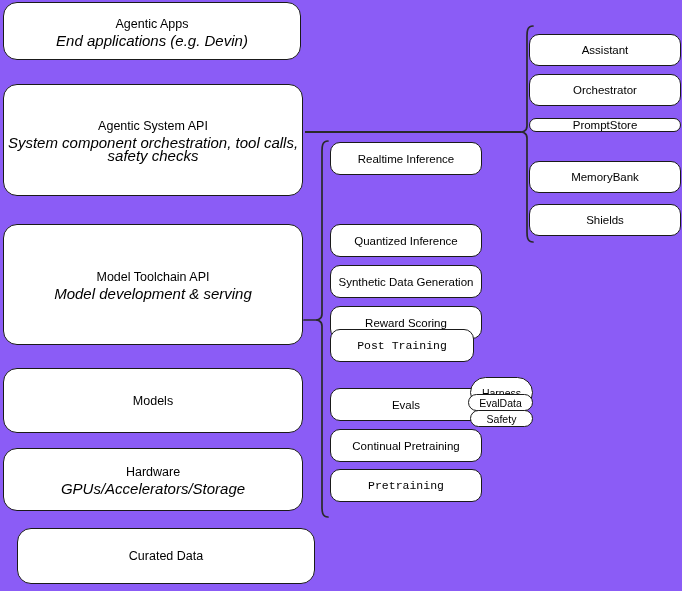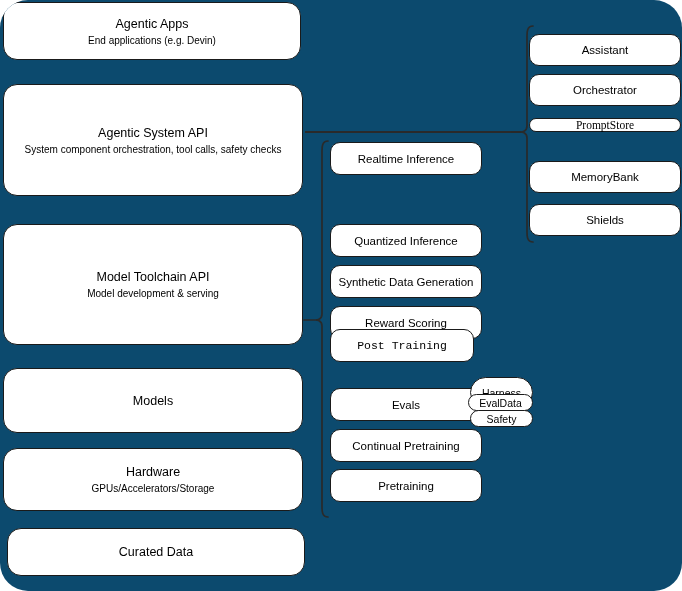--- a/index.html
+++ b/index.html
@@ -9,22 +9,21 @@
   }
   body {
     font-family: "Liberation Sans", sans-serif;
     color: #000000;
   }
   #canvas {
     position: relative;
     width: 682px;
     height: 591px;
     overflow: hidden;
-    background: #0c4a6e;
-    border-radius: 28px;
+    background: #8b5cf6;
   }
 
   
   .box {
     position: absolute;
     box-sizing: border-box;
     border: 1.6px solid #1a1a1a;
     background: #ffffff;
     display: flex;
     flex-direction: column;
@@ -35,24 +34,25 @@
   }
   .layer {
     border-radius: 14px;
   }
   .layer .title {
     font-size: 12.5px;
     line-height: 16px;
     color: #000;
   }
   .layer .sub {
-    font-size: 10px;
+    font-size: 15px;
     line-height: 13px;
     color: #000;
     margin-top: 2px;
+    font-style: italic;
   }
 
   
   .chip {
     position: absolute;
     box-sizing: border-box;
     border: 1.6px solid #1a1a1a;
     background: #ffffff;
     border-radius: 10px;
     display: flex;
@@ -118,21 +118,21 @@
 
   <div class="box layer" style="left:3px; top:368px; width:300px; height:65px;">
     <div class="title">Models</div>
   </div>
 
   <div class="box layer" style="left:3px; top:448px; width:300px; height:63px;">
     <div class="title">Hardware</div>
     <div class="sub">GPUs/Accelerators/Storage</div>
   </div>
 
-  <div class="box layer" style="left:7px; top:528px; width:298px; height:48px;">
+  <div class="box layer" style="left:17px; top:528px; width:298px; height:56px;">
     <div class="title">Curated Data</div>
   </div>
 
   <div class="hline" style="left:305px; top:131px; width:216px;"></div>
 
   <div class="bracket" style="left:303px; top:140px; width:26px; height:378px;">
     <svg width="26" height="378" viewBox="0 0 26 378" fill="none" xmlns="http://www.w3.org/2000/svg">
       <path d="M25 1 C19 1 19 7 19 11 L19 174 C19 180 13 180 13 180
                C13 180 19 180 19 186 L19 367 C19 371 19 377 25 377" stroke="#2a2a2a" stroke-width="1.7" stroke-linecap="round" fill="none"></path>
       <path d="M13 180 L1 180" stroke="#2a2a2a" stroke-width="1.7" stroke-linecap="round"></path>
@@ -155,31 +155,31 @@
   <div class="chip" style="left:330px; top:265px; width:152px; height:33px;">Synthetic Data Generation</div>
 
   <div class="chip" style="left:330px; top:306px; width:152px; height:33px;">Reward Scoring</div>
 
   <div class="chip" style="left:330px; top:329px; width:144px; height:33px;font-family:Liberation Mono, monospace;">Post Training</div>
 
   <div class="chip" style="left:330px; top:388px; width:152px; height:33px;">Evals</div>
 
   <div class="chip" style="left:330px; top:429px; width:152px; height:33px;">Continual Pretraining</div>
 
-  <div class="chip" style="left:330px; top:469px; width:152px; height:33px;">Pretraining</div>
+  <div class="chip" style="left:330px; top:469px; width:152px; height:33px;font-family:Liberation Mono, monospace;">Pretraining</div>
 
   <div class="pill" style="left:470px; top:377px; width:63px; height:31px;">Harness</div>
 
   <div class="pill" style="left:468px; top:394px; width:65px; height:17px;">EvalData</div>
 
   <div class="pill" style="left:470px; top:410px; width:63px; height:17px;">Safety</div>
 
   <div class="chip" style="left:529px; top:34px; width:152px; height:32px;">Assistant</div>
 
   <div class="chip" style="left:529px; top:74px; width:152px; height:32px;">Orchestrator</div>
 
-  <div class="chip" style="left:529px; top:118px; width:152px; height:14px;font-family:Liberation Serif, serif;">PromptStore</div>
+  <div class="chip" style="left:529px; top:118px; width:152px; height:14px;">PromptStore</div>
 
   <div class="chip" style="left:529px; top:161px; width:152px; height:32px;">MemoryBank</div>
 
   <div class="chip" style="left:529px; top:204px; width:152px; height:32px;">Shields</div>
 
 </div>
 
 </body></html>

